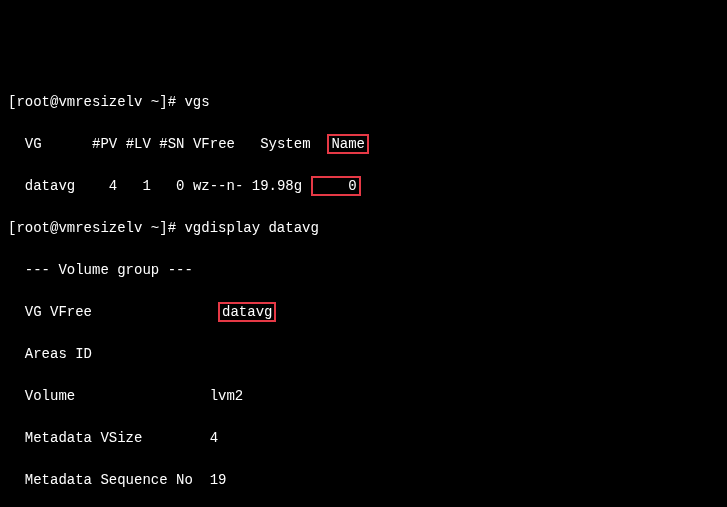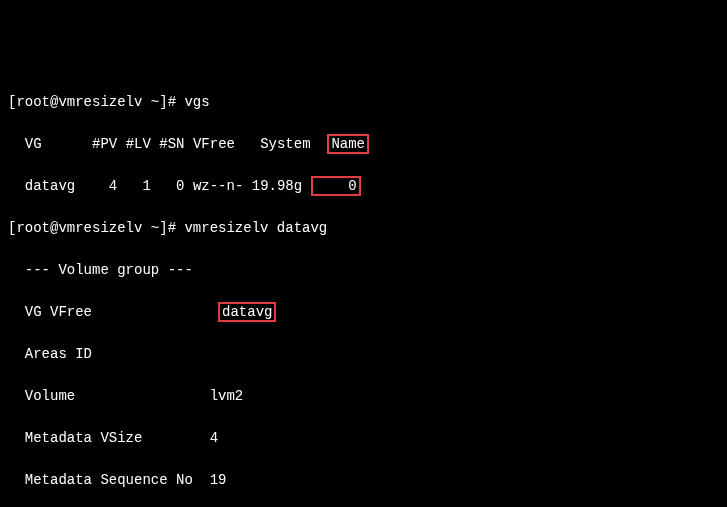--- a/index.html
+++ b/index.html
@@ -28,21 +28,21 @@
     }
   </style>
 </head>
 <body>
 
 
 
 <span class="line"><span>[root@vmresizelv ~]# </span><span>vgs</span></span>
 <span class="line">  <span>VG</span>      <span>#PV</span> <span>#LV</span> <span>#SN</span> <span>VFree</span>   <span>System</span>  <span class="highlight-box">Name</span></span>
 <span class="line">  <span>datavg</span>    <span>4</span>   <span>1</span>   <span>0</span> <span>wz--n-</span> <span>19.98g</span> <span class="highlight-box">    <span>0</span></span></span>
-<span class="line"><span>[root@vmresizelv ~]# </span><span>vmresizelv datavg</span></span>
+<span class="line"><span>[root@vmresizelv ~]# </span><span>vgdisplay datavg</span></span>
 <span class="line">  --- Volume group ---</span>
 <span class="line"><span>  VG VFree               </span><span class="highlight-box">datavg</span></span>
 <span class="line"><span>  Areas ID             </span><span></span></span>
 <span class="line"><span>  Volume                </span><span>lvm2</span></span>
 <span class="line"><span>  Metadata VSize        </span><span>4</span></span>
 <span class="line"><span>  Metadata Sequence No  </span><span>19</span></span>
 
 
 
 

